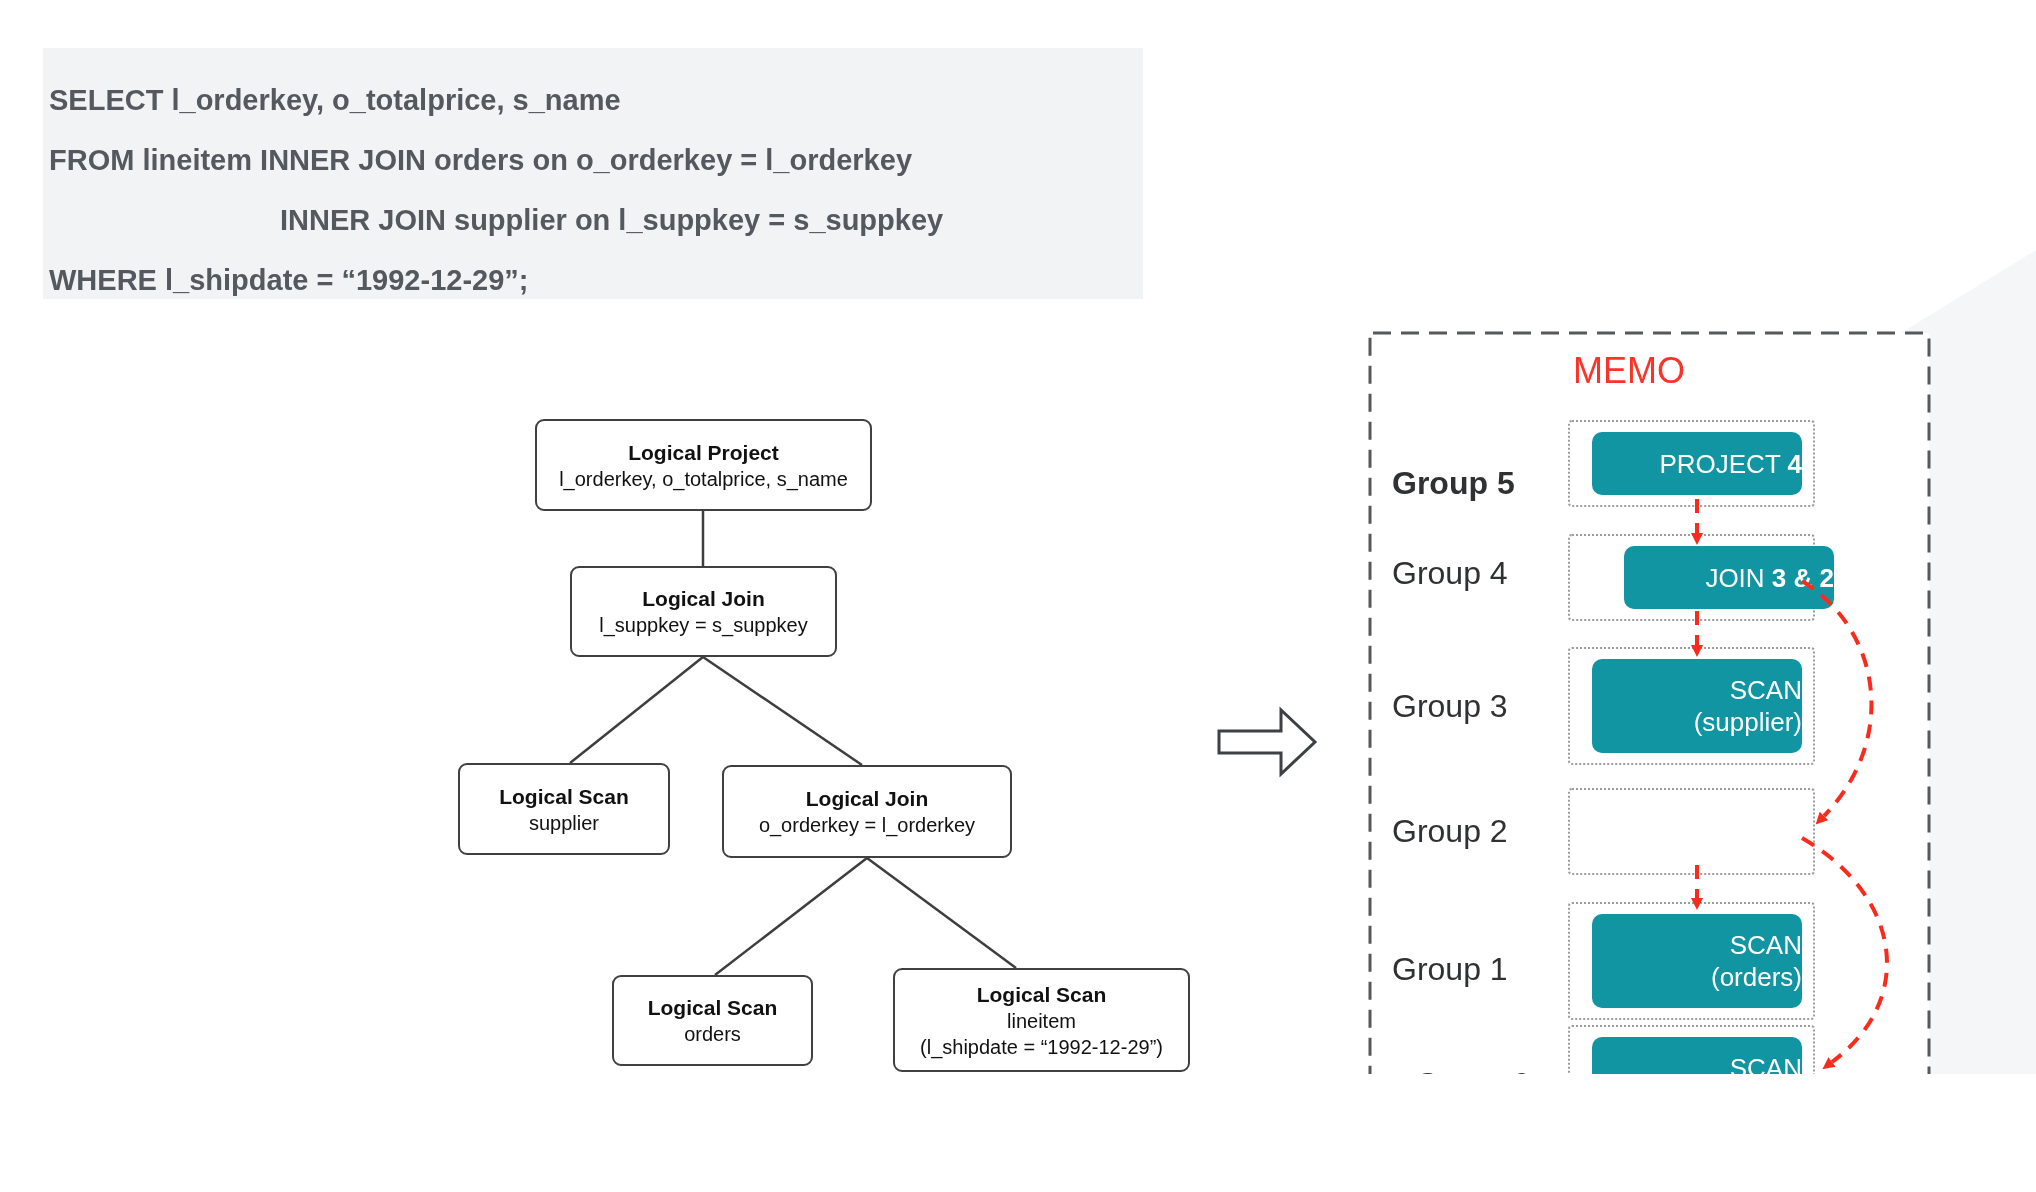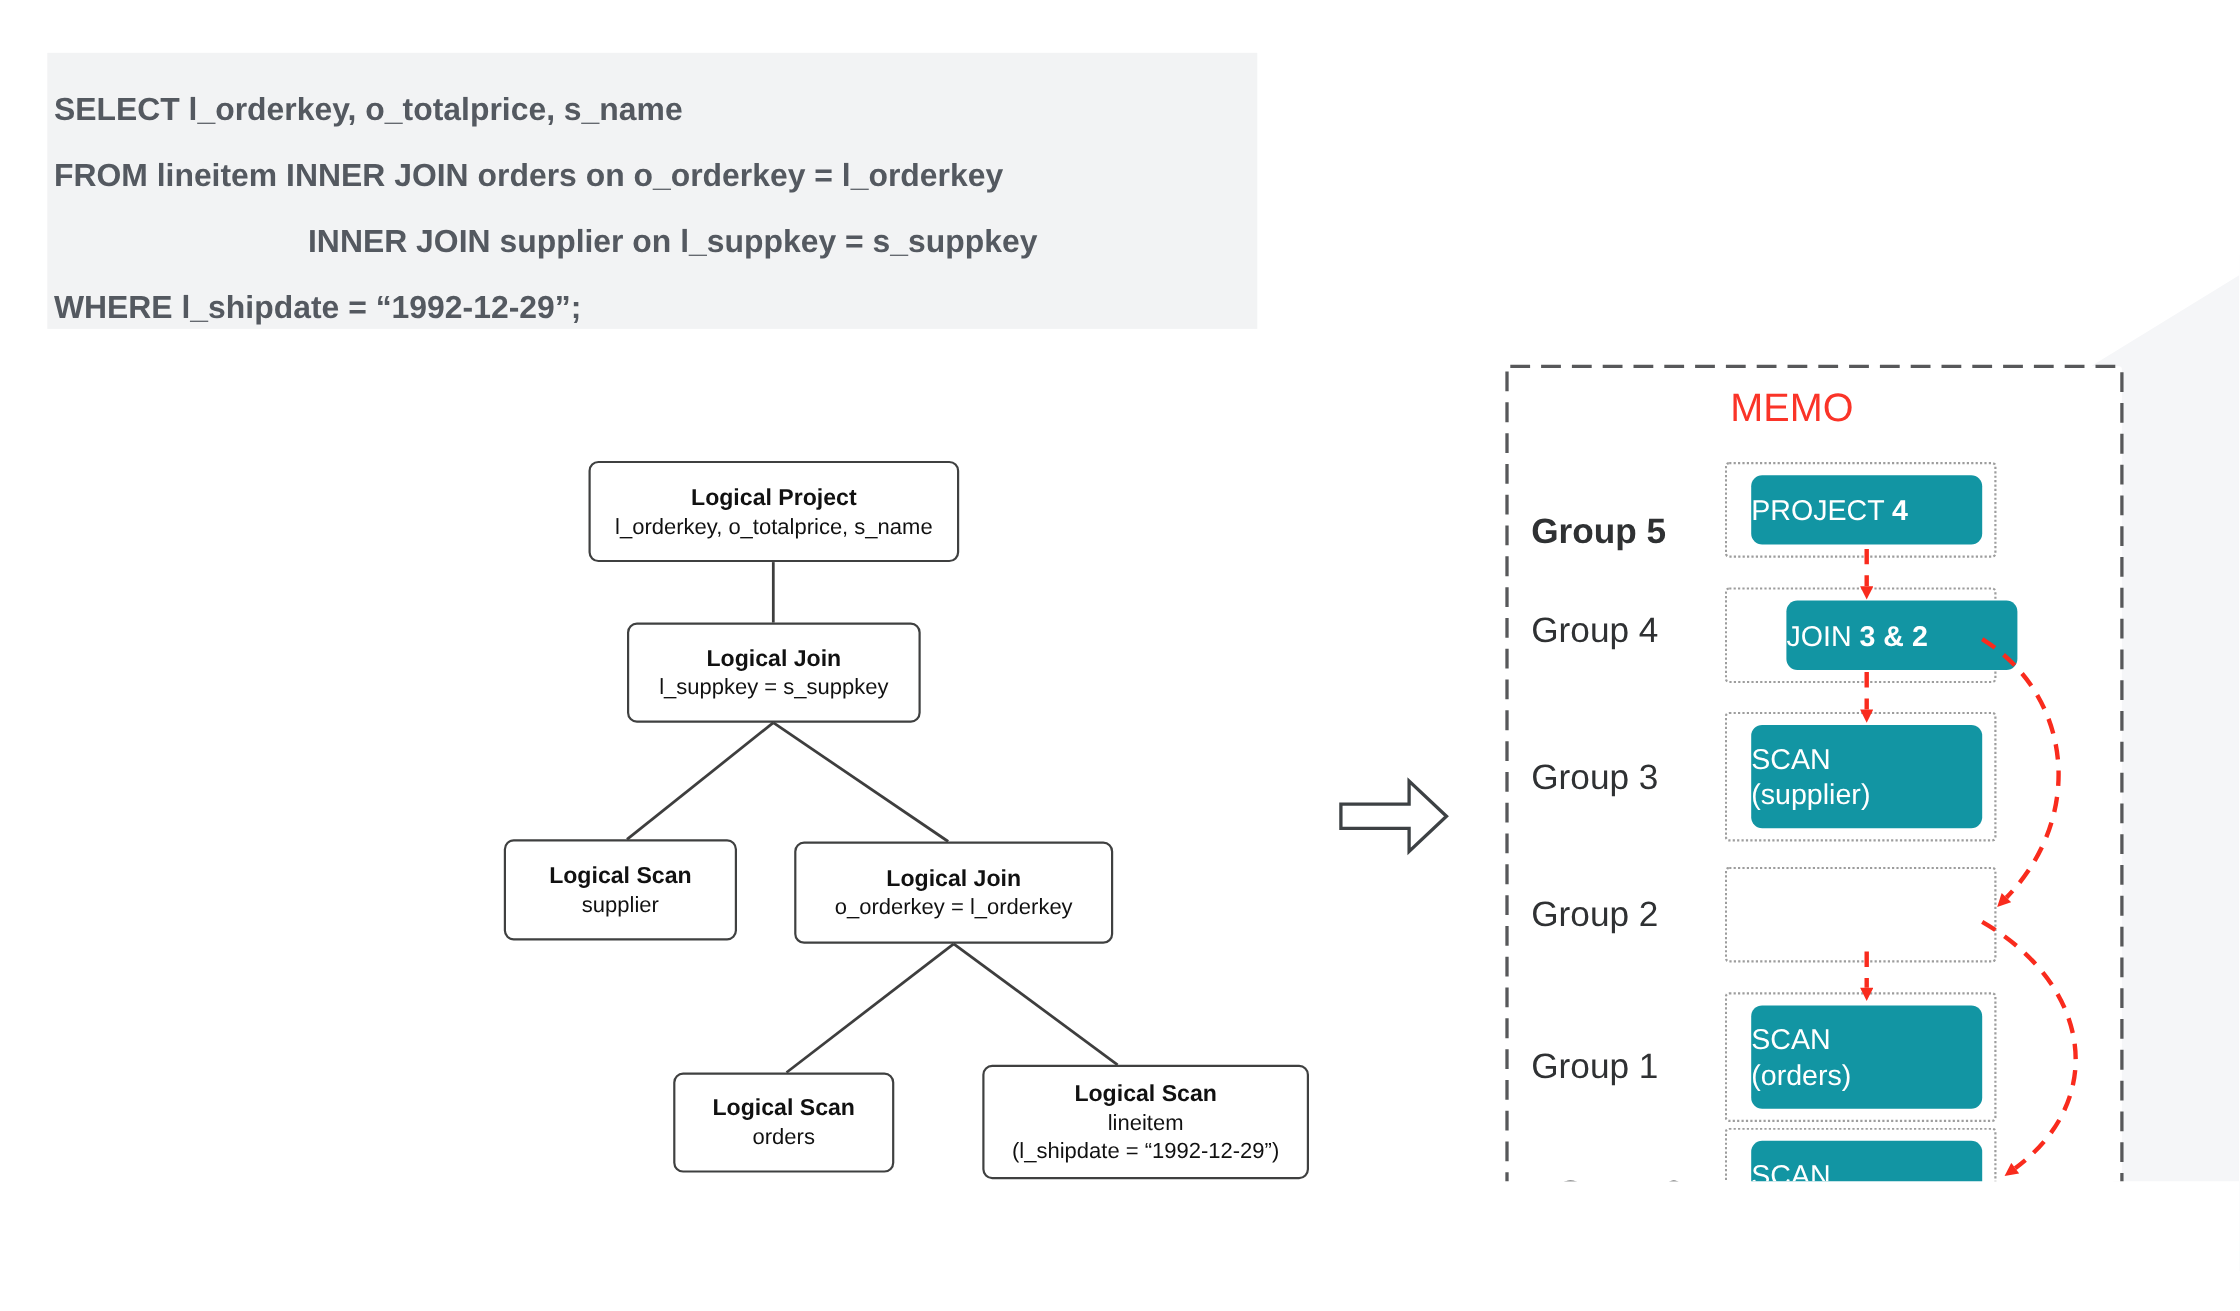--- a/index.html
+++ b/index.html
@@ -38,21 +38,21 @@
   .group-label{
     position:absolute;left:1392px;width:160px;height:42px;line-height:42px;
     font-size:32px;color:#2f3133;text-align:left;
   }
   .dotted-box{
     position:absolute;border:2.5px dotted #9d9d9d;border-radius:4px;box-sizing:border-box;
     background:transparent;
   }
   .memo-node{
     position:absolute;background:#1295a3;border-radius:10px;color:#ffffff;
-    display:flex;flex-direction:column;align-items:flex-start;justify-content:center;
+    display:flex;flex-direction:column;align-items:flex-end;justify-content:center;
     text-align:center;font-size:26px;line-height:32px;box-sizing:border-box;
   }
   .memo-node .bold{font-weight:bold;}
   .overlay{position:absolute;left:0;top:0;pointer-events:none;}
 </style>
 </head>
 <body>
 
 <div class="canvas">
 

